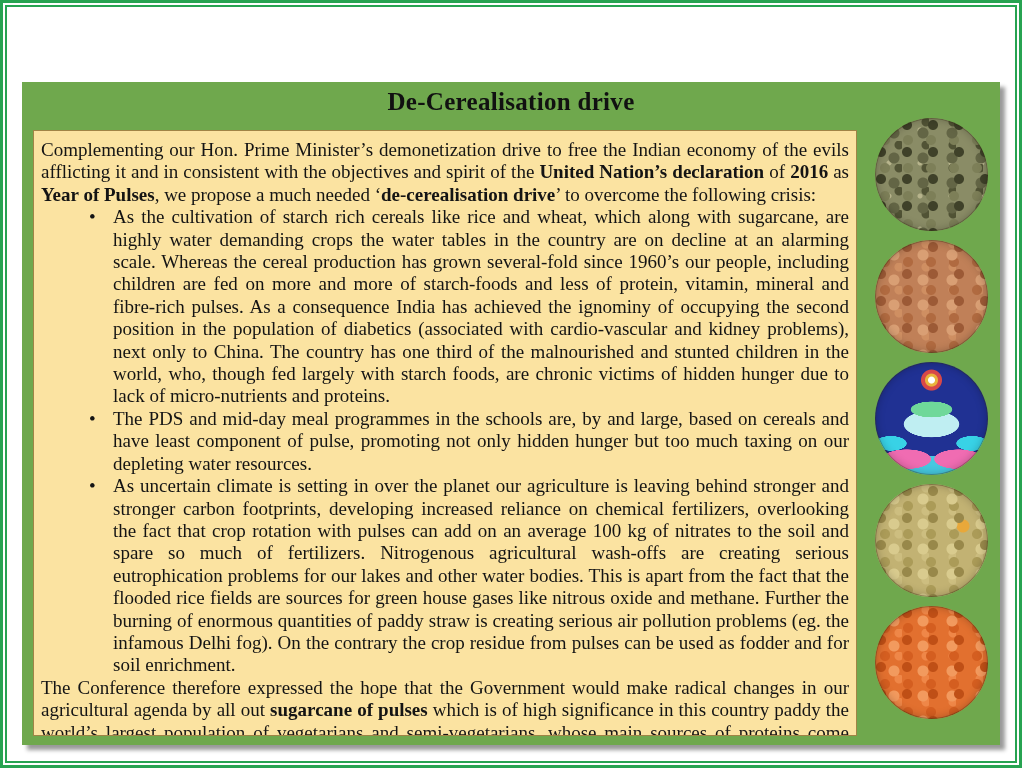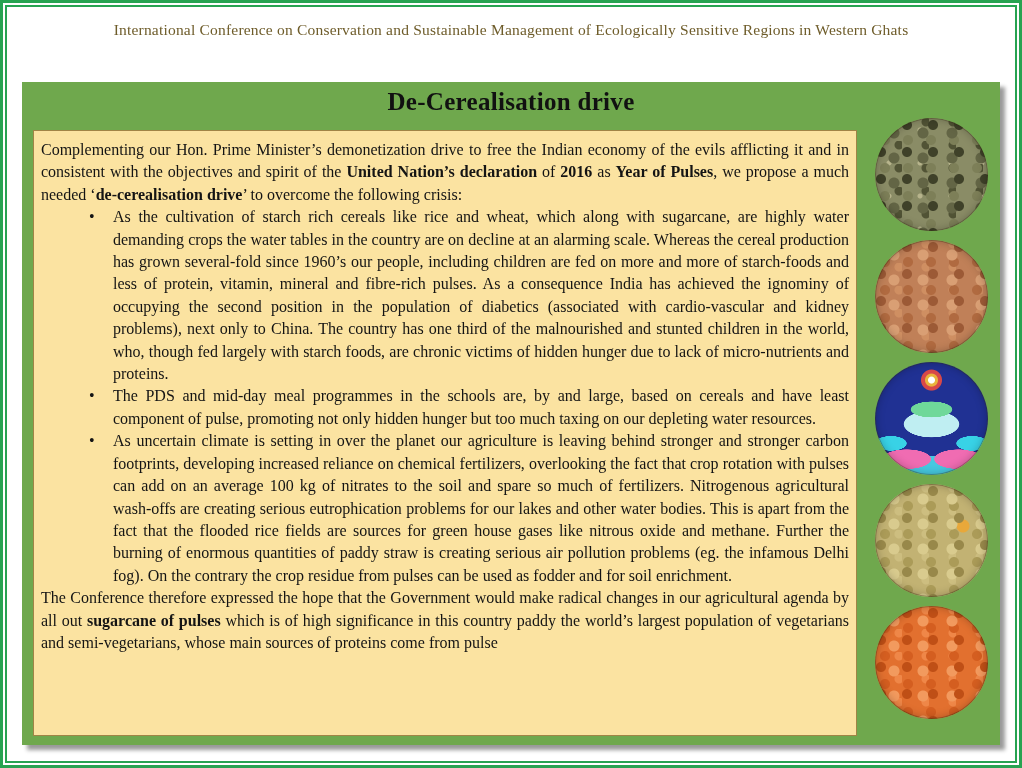--- a/index.html
+++ b/index.html
@@ -25,21 +25,21 @@
     background:#6fa84d;box-shadow:5px 5px 4px #9a9a9a;z-index:1;box-sizing:border-box;
   }
   .panel-title{
     margin-top:6px;text-align:center;font-size:25px;font-weight:bold;color:#111;
     letter-spacing:0.3px;
   }
   
   .textbox{
     position:absolute;left:11px;top:48px;width:824px;height:606px;
     background:#fbe3a1;border:1px solid #a08446;box-sizing:border-box;
-    padding:8px 7px 0 7px;color:#141414;font-size:16px;line-height:22.4px;
+    padding:8px 7px 0 7px;color:#141414;font-size:19px;line-height:22.4px;
     text-align:justify;overflow:hidden;
   }
   .textbox p{margin:0;}
   .bullet{display:flex;padding-left:44px;}
   .bullet .marker{flex:none;width:24px;text-align:left;padding-left:4px;}
   .bullet .btext{flex:1;text-align:justify;}
   b{font-weight:bold;}
 
   
   .photos{position:absolute;right:12px;top:36px;width:113px;z-index:2;}
@@ -99,21 +99,20 @@
   }
 </style>
 </head>
 <body>
 
 <div class="page">
   <div class="frame-outer"></div>
   <div class="frame-inner"></div>
 
   <div class="header">
-    <div class="header-subtitle">International Conference on Conservation and Sustainable Management of Ecologically Sensitive Regions in Western Ghats</div>
   </div>
 
   <div class="panel">
     <div class="panel-title">De-Cerealisation drive</div>
 
     <div class="textbox">
       <p class="para intro"><span>Complementing our Hon. Prime Minister’s demonetization drive to free the Indian economy of the evils afflicting it and in consistent with the objectives and spirit of the </span><b>United Nation’s declaration</b><span> of </span><b>2016</b><span> as </span><b>Year of Pulses</b><span>, we propose a much needed ‘</span><b>de-cerealisation drive</b><span>’ to overcome the following crisis:</span></p>
 
       <div class="bullet">
         <span class="marker">•</span>

